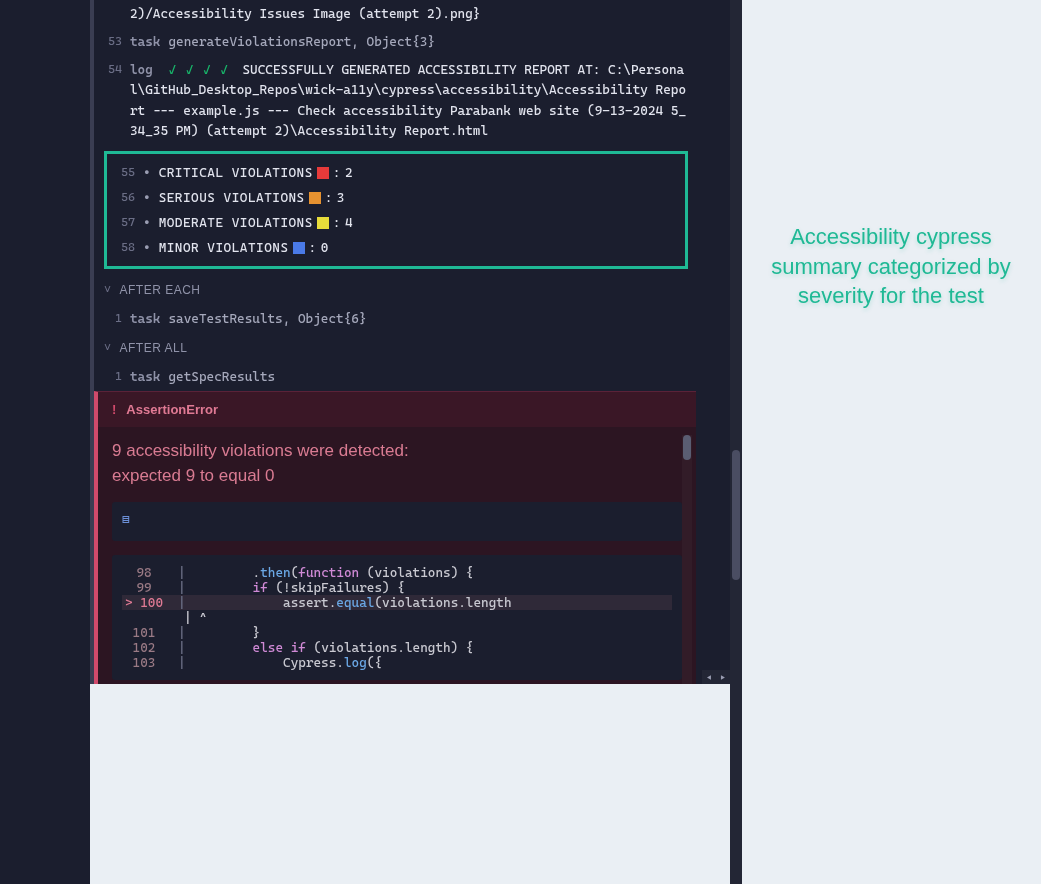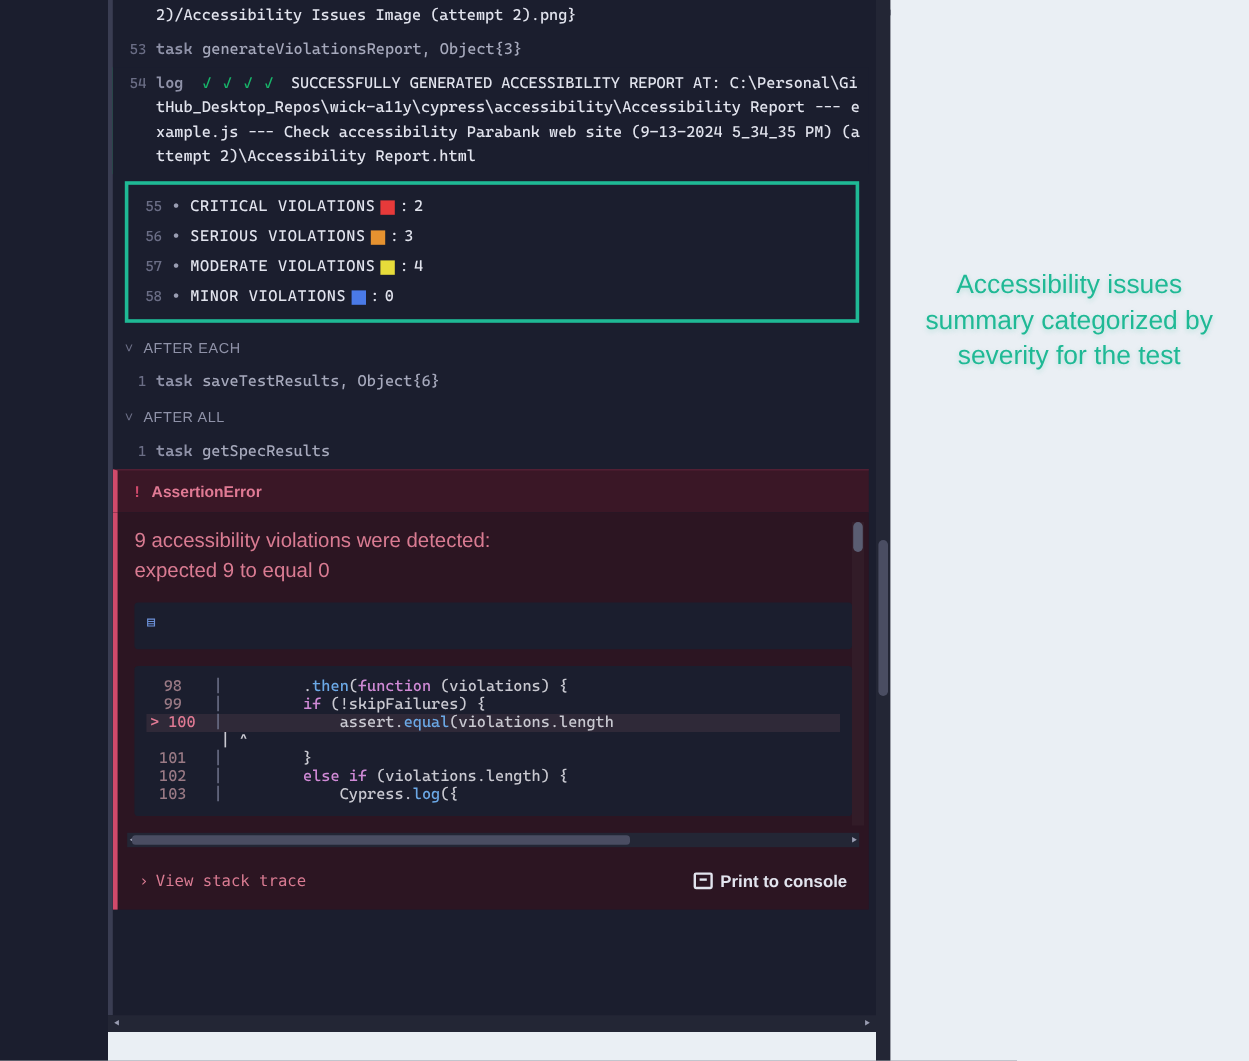--- a/index.html
+++ b/index.html
@@ -17,22 +17,22 @@
     width: 90px;
     background: #1b1e2e;
     flex-shrink: 0;
   }
   .runner-panel {
     width: 640px;
     background: #1b1e2e;
     position: relative;
     flex-shrink: 0;
     display: flex;
-    flex-direction: column;
-    height: 860px;
+    flex-direction: row;
+    height: 684px;
   }
   .logs {
     flex: 1;
     overflow-y: auto;
     border-left: 4px solid #3a3d52;
     padding-left: 0;
     padding-right: 6px;
   }
   .log-row {
     display: flex;
@@ -376,13 +376,13 @@
       <div class="thumb"></div>
       <span class="arrow" style="margin-left:auto">▸</span>
     </div>
   </div>
 
   <div class="side-scroll">
     <div class="thumb"></div>
   </div>
 </div>
 
-<div class="annotation">Accessibility issues summary categorized by severity for the test</div>
+<div class="annotation">Accessibility cypress summary categorized by severity for the test</div>
 
 </body></html>

